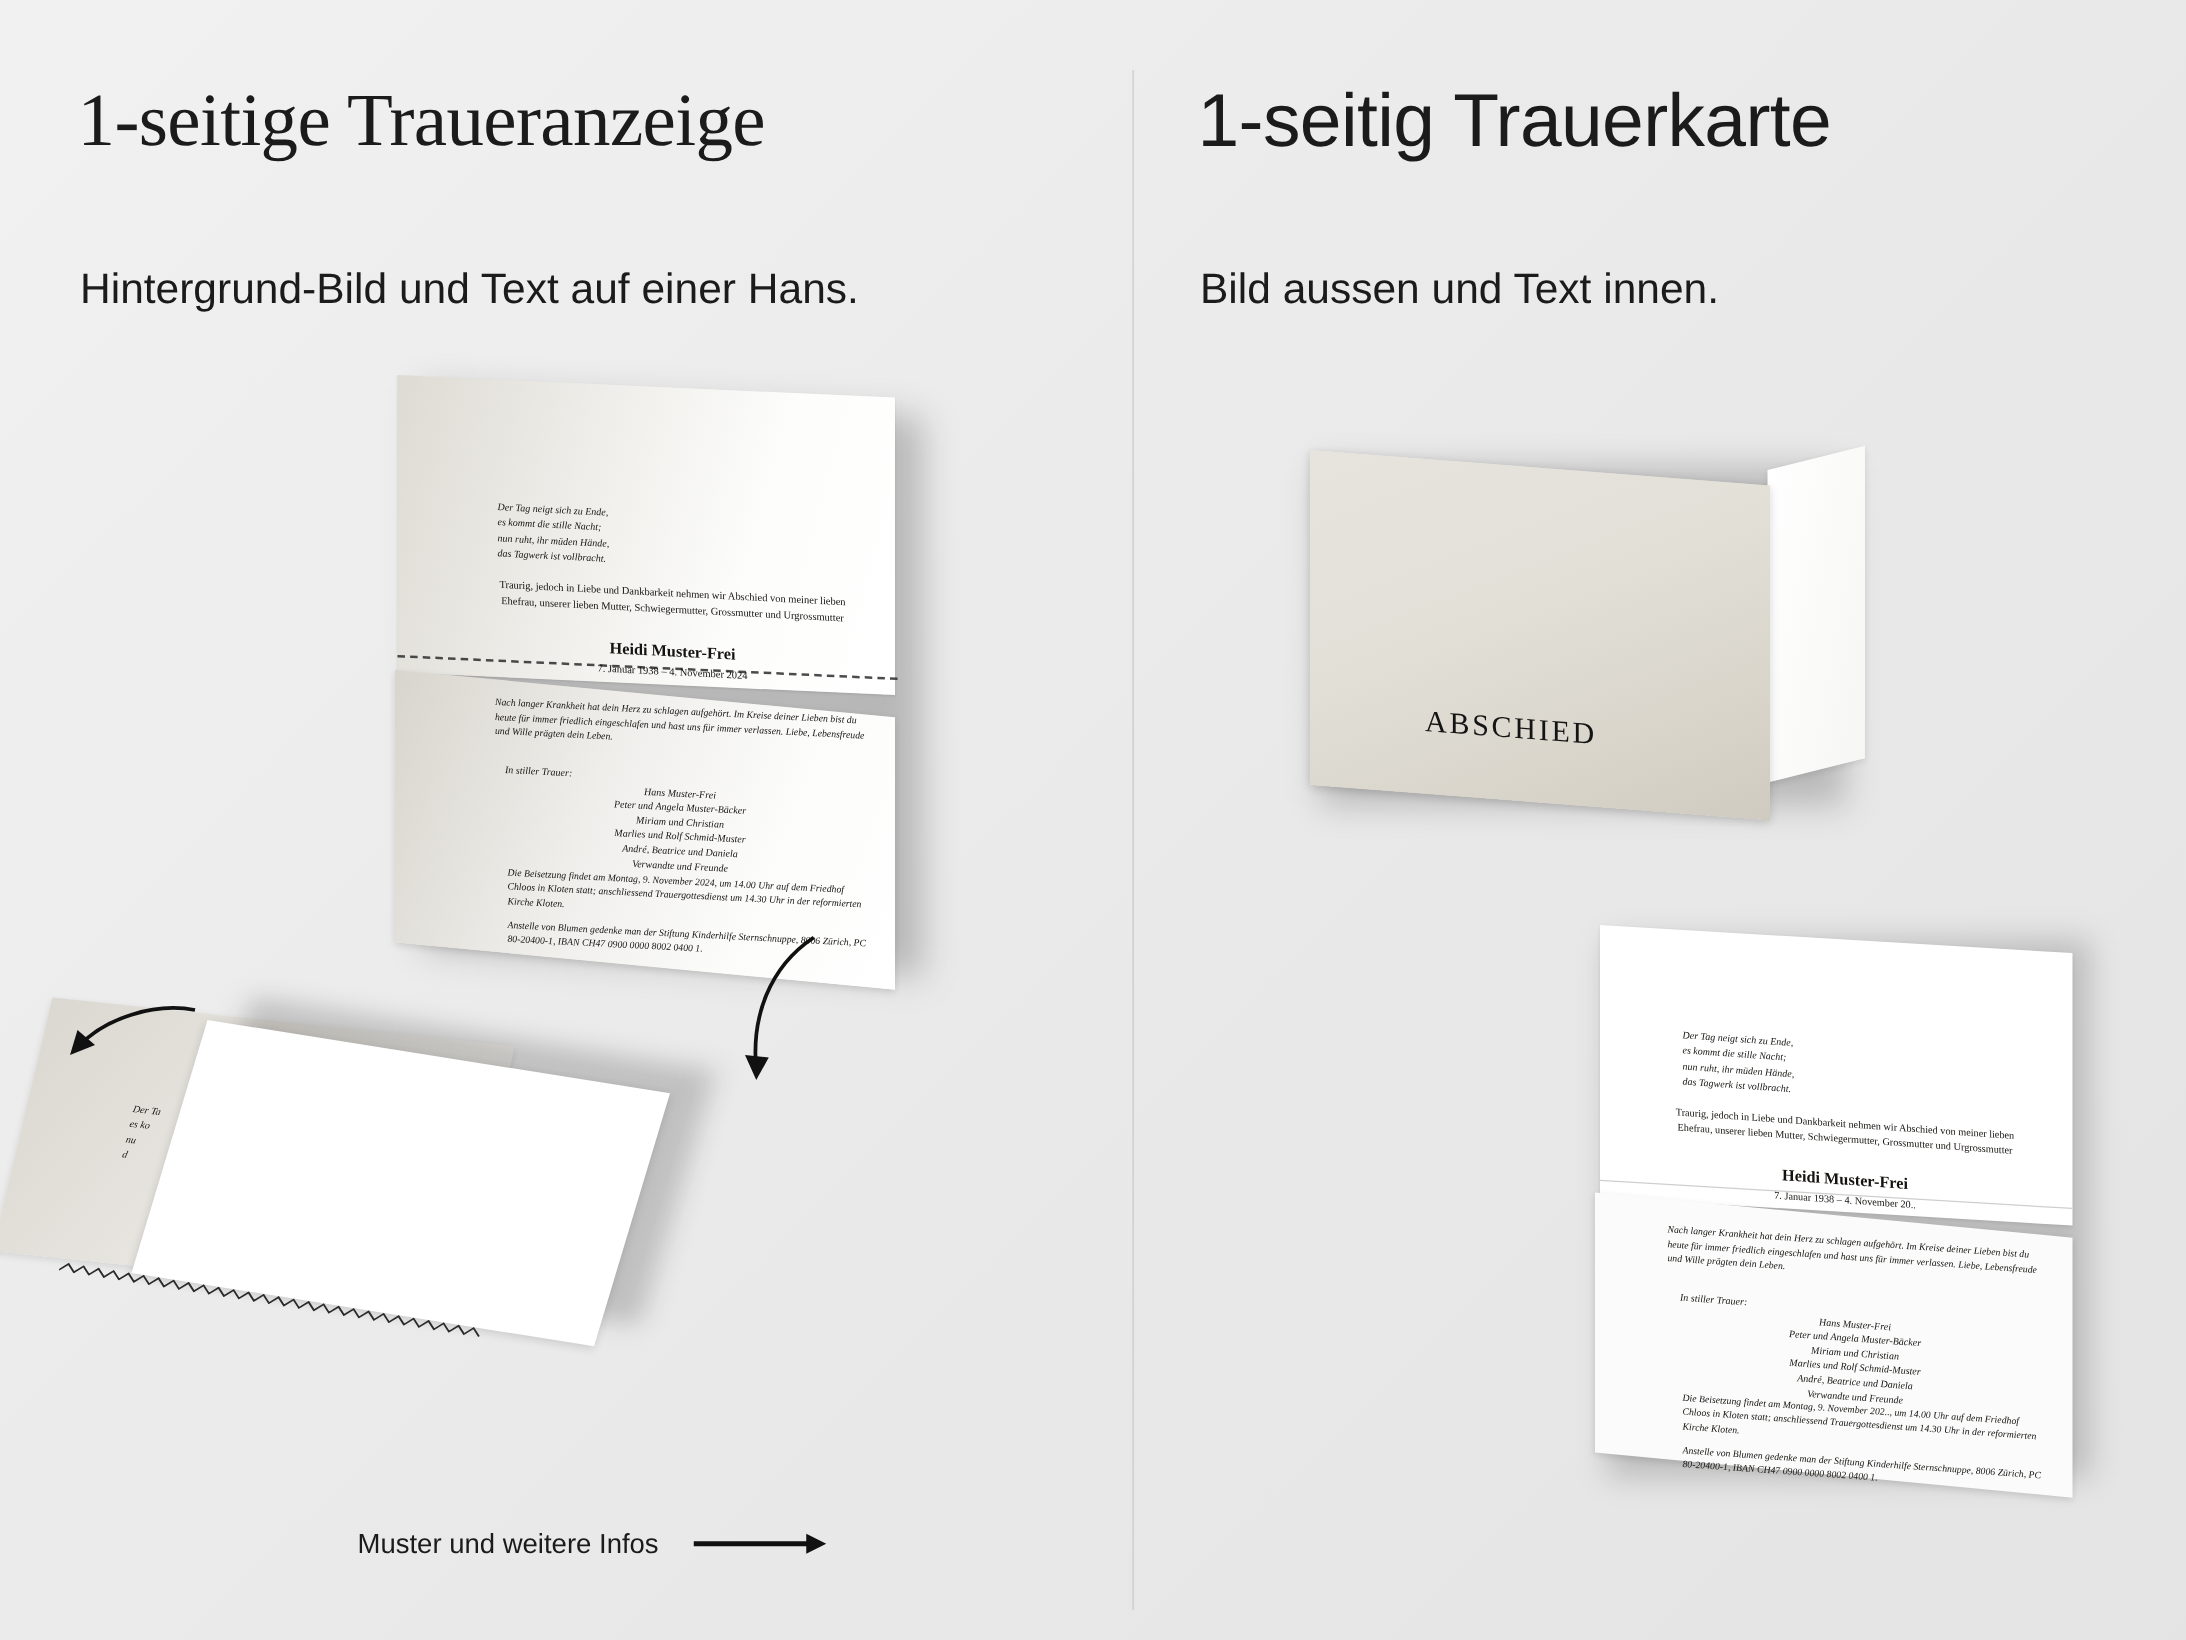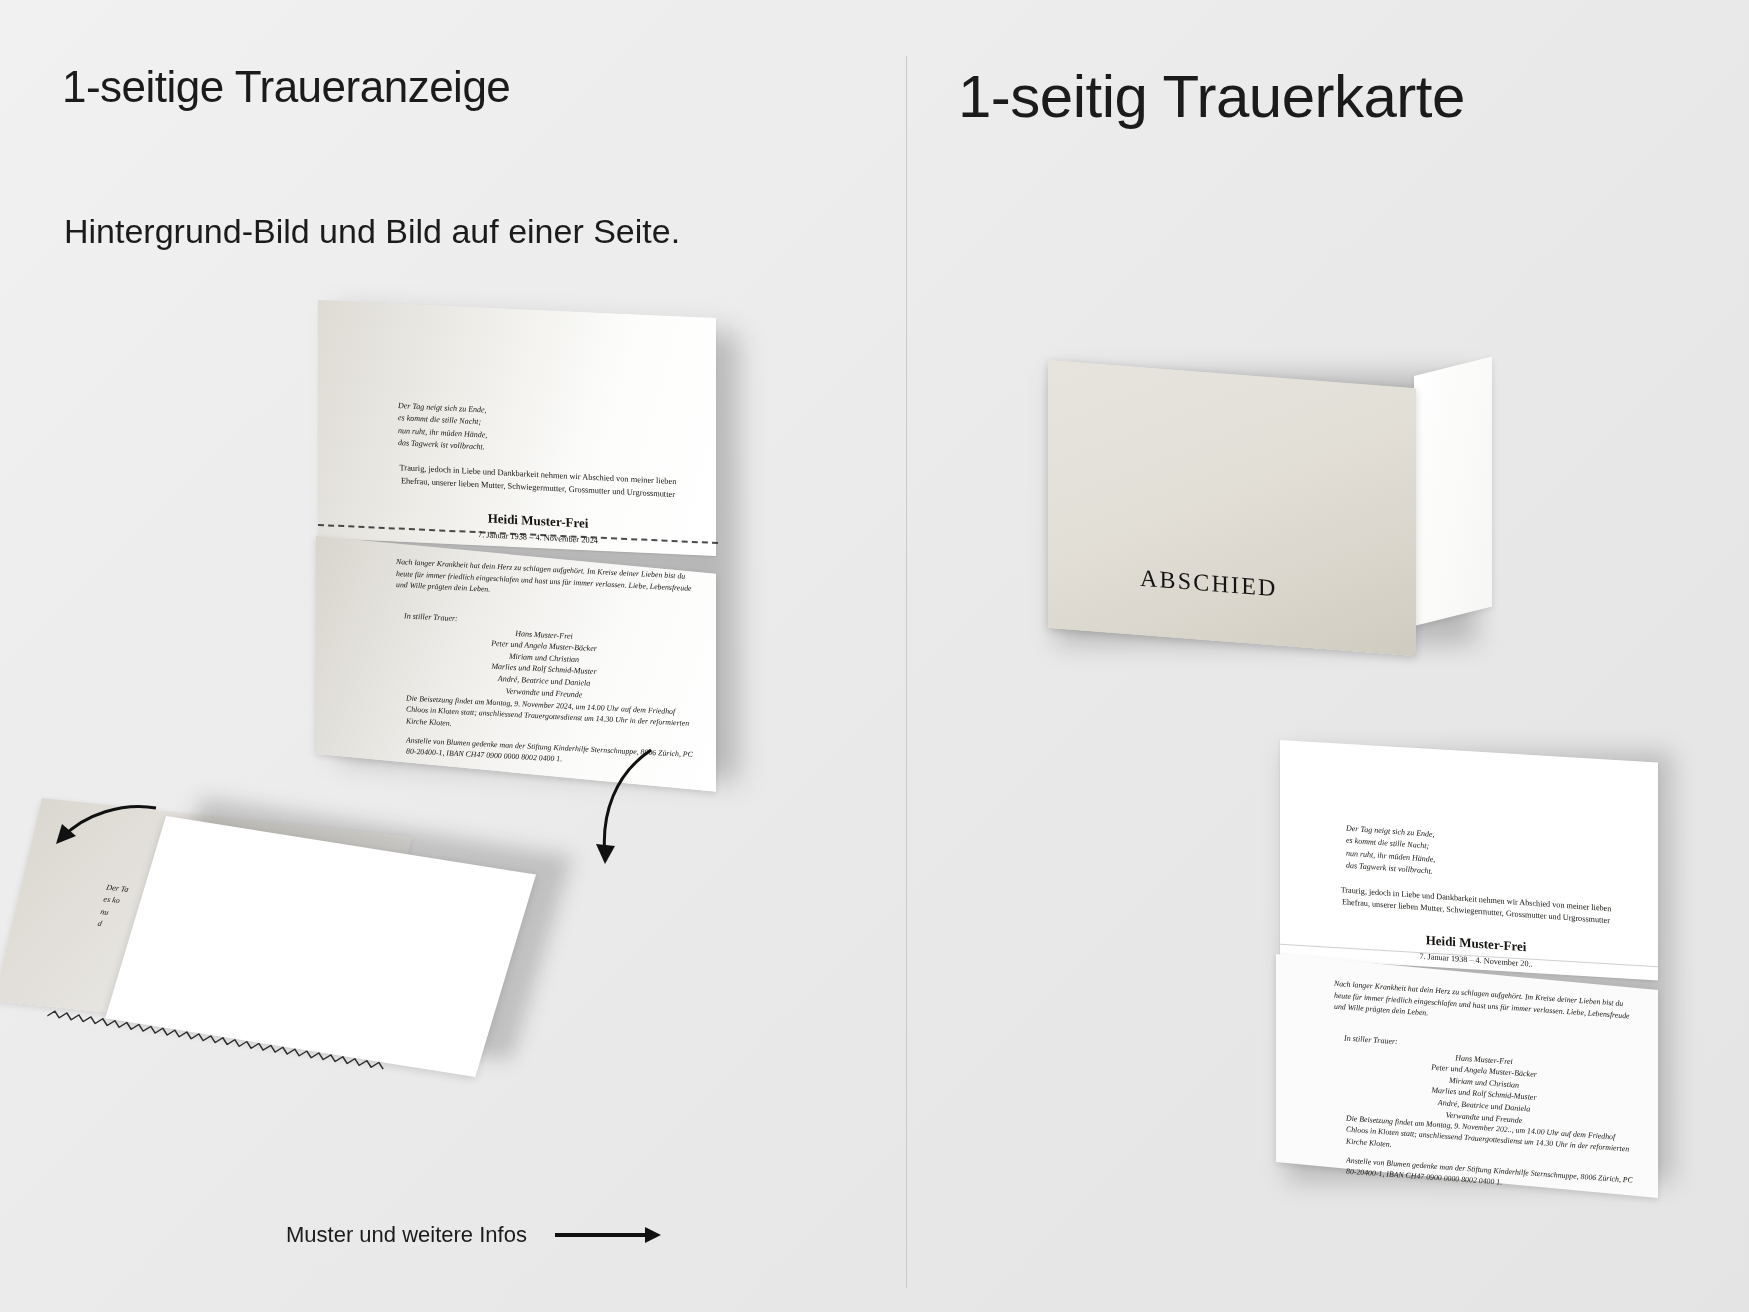--- a/index.html
+++ b/index.html
@@ -26,24 +26,25 @@
     top: 56px;
     width: 1px;
     height: 1232px;
     background: #c9c9c9;
   }
   
   .col-left-title {
     position: absolute;
     left: 62px;
     top: 62px;
-    font-size: 44px;
+    font-size: 60px;
     font-weight: 400;
     letter-spacing: -0.5px;
     white-space: nowrap;
+    font-family: Liberation Serif, serif;
   }
   .col-left-sub {
     position: absolute;
     left: 64px;
     top: 212px;
     font-size: 34px;
     font-weight: 400;
     white-space: nowrap;
   }
   .col-right-title {
@@ -313,23 +314,24 @@
   #ki-info2 { position: absolute; left: 66px; top: 410px; font-size: 7.8px; width: 292px; }
 </style>
 </head>
 <body>
 
 <div class="page">
 
   <div class="divider"></div>
 
   <div class="col-left-title">1-seitige Traueranzeige</div>
-  <div class="col-left-sub">Hintergrund-Bild und Bild auf einer Seite.</div>
+  <div class="col-left-sub">Hintergrund-Bild und Text auf einer Hans.</div>
 
   <div class="col-right-title">1-seitig Trauerkarte</div>
+  <div class="col-right-sub">Bild aussen und Text innen.</div>
 
   <div id="anzeige-mock">
     <div class="anz-shadow"></div>
     <div class="anz-upper"></div>
     <div class="anz-lower"></div>
     <div class="fold-dash"></div>
 
     <div class="anz-content">
       <div id="anz-verse" class="sheet-text verse" style="white-space:pre-line">Der Tag neigt sich zu Ende,
 es kommt die stille Nacht;

